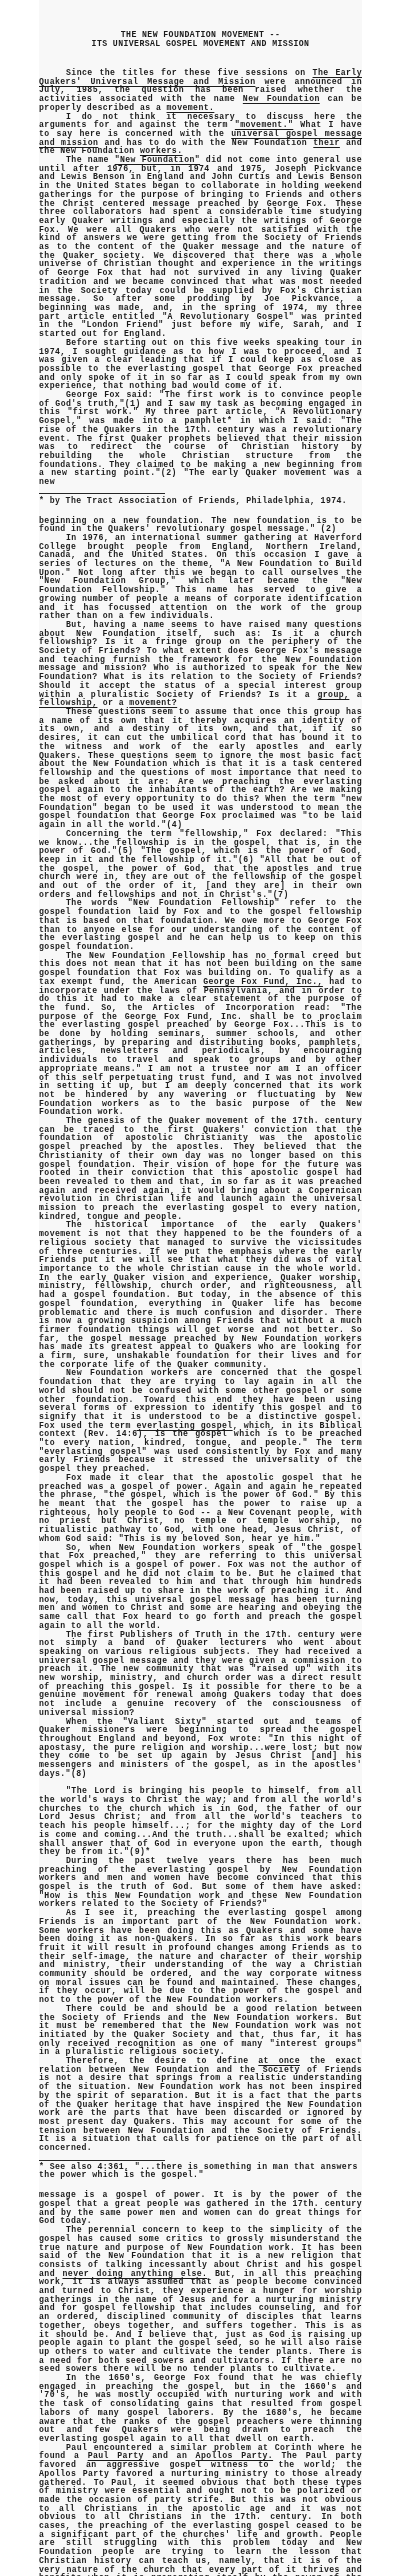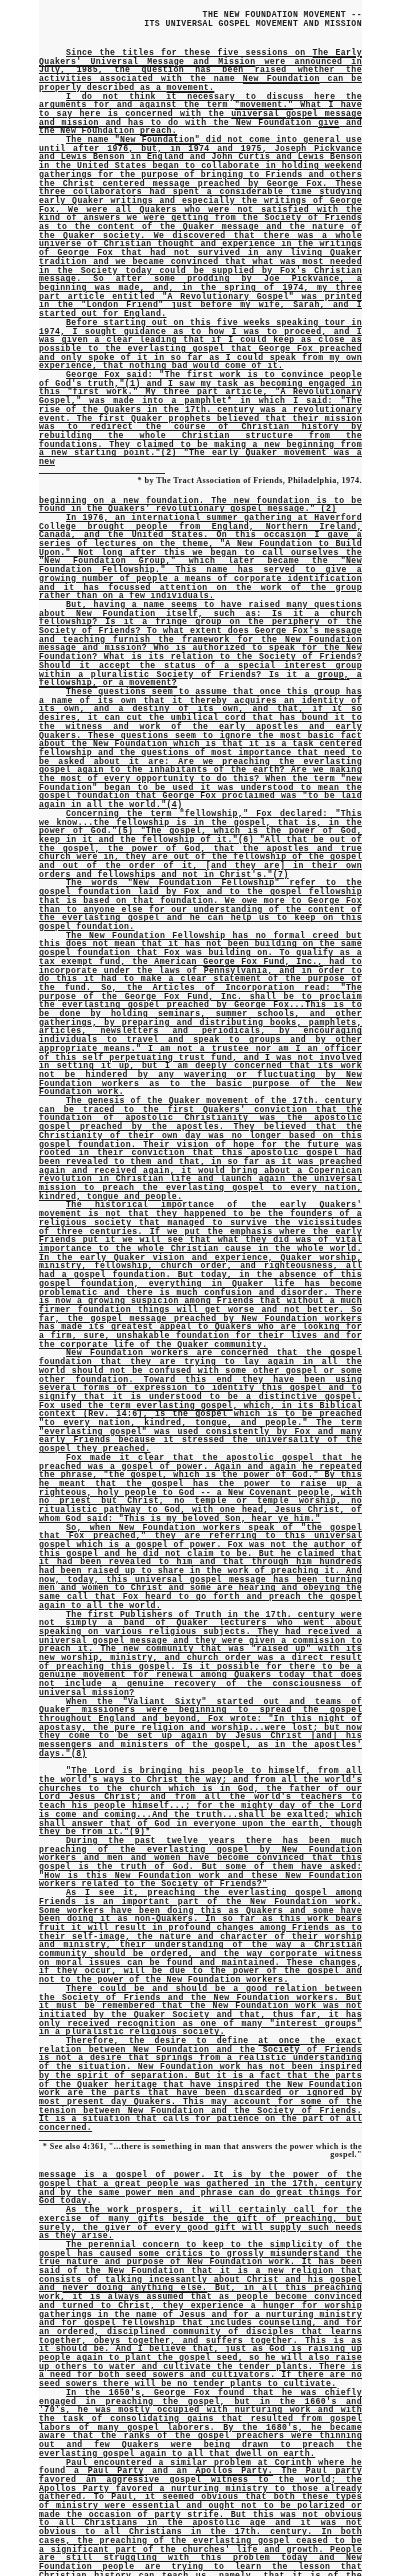--- a/index.html
+++ b/index.html
@@ -15,57 +15,56 @@
     line-height:8.7px;
     letter-spacing:0.4px;
     color:#1b1b1b;
   }
   .content{
     margin-left:39px;
     width:323px;
     background:#f8f8f8;
   }
   .title{
-    padding-top:11px;
-    text-align:right;
+    padding-top:31px;
+    text-align:center;
   }
   .title div{white-space:nowrap;}
   .body-blocks{margin-top:20.6px;}
   .para{
     text-align:justify;
     text-indent:27px;
-    text-decoration:underline;
   }
   .para.ni{text-indent:0;}
   .para.gap{margin-top:8.8px;}
   .fnrule{
     width:126px;
     height:0;
     border:0;
     border-top:1px solid #262626;
     margin:6.7px 0 2.1px 0;
   }
-  .fn{text-align:right;font-family:Liberation Serif, serif;}
+  .fn{text-align:left;}
   .fn{margin-bottom:11.3px;}
   u{text-underline-offset:1.5px;text-decoration-thickness:0.8px;}
 </style>
 </head>
 <body>
 
 <div class="page">
   <div class="content">
 
     <div class="title">
       <div>THE NEW FOUNDATION MOVEMENT --</div>
       <div>ITS UNIVERSAL GOSPEL MOVEMENT AND MISSION</div>
     </div>
 
     <div class="body-blocks">
         <div class="para">Since the titles for these five sessions on <u>The Early Quakers' Universal Message and Mission</u> were announced in July, 1985, the question has been raised whether the activities associated with the name <u>New Foundation</u> can be properly described as a <u>movement.</u></div>
-        <div class="para">I do not think it necessary to discuss here the arguments for and against the term <u>"movement."</u> What I have to say here is concerned with the <u>universal gospel message and mission</u> and has to do with the New Foundation <u>give</u> and the New Foundation <u>preach.</u></div>
+        <div class="para">I do not think it necessary to discuss here the arguments for and against the term <u>"movement."</u> What I have to say here is concerned with the <u>universal gospel message and mission</u> and has to do with the New Foundation <u>their</u> and the New Foundation <u>workers.</u></div>
         <div class="para">The name <u>"New Foundation"</u> did not come into general use until after 1976, but, in 1974 and 1975, Joseph Pickvance and Lewis Benson in England and John Curtis and Lewis Benson in the United States began to collaborate in holding weekend gatherings for the purpose of bringing to Friends and others the Christ centered message preached by George Fox. These three collaborators had spent a considerable time studying early Quaker writings and especially the writings of George Fox. We were all Quakers who were not satisfied with the kind of answers we were getting from the Society of Friends as to the content of the Quaker message and the nature of the Quaker society. We discovered that there was a whole universe of Christian thought and experience in the writings of George Fox that had not survived in any living Quaker tradition and we became convinced that what was most needed in the Society today could be supplied by Fox's Christian message. So after some prodding by Joe Pickvance, a beginning was made, and, in the spring of 1974, my three part article entitled "A Revolutionary Gospel" was printed in the "London Friend" just before my wife, Sarah, and I started out for England.</div>
         <div class="para">Before starting out on this five weeks speaking tour in 1974, I sought guidance as to how I was to proceed, and I was given a clear leading that if I could keep as close as possible to the everlasting gospel that George Fox preached and only spoke of it in so far as I could speak from my own experience, that nothing bad would come of it.</div>
         <div class="para">George Fox said: "The first work is to convince people of God's truth,"(1) and I saw my task as becoming engaged in this "first work." My three part article, "A Revolutionary Gospel," was made into a pamphlet* in which I said: "The rise of the Quakers in the 17th. century was a revolutionary event. The first Quaker prophets believed that their mission was to redirect the course of Christian history by rebuilding the whole Christian structure from the foundations. They claimed to be making a new beginning from a new starting point."(2) "The early Quaker movement was a new</div>
         <div class="fnrule"></div>
         <div class="fn">* by The Tract Association of Friends, Philadelphia, 1974.</div>
         <div class="para ni">beginning on a new foundation. The new foundation is to be found in the Quakers' revolutionary gospel message." (2)</div>
         <div class="para">In 1976, an international summer gathering at Haverford College brought people from England, Northern Ireland, Canada, and the United States. On this occasion I gave a series of lectures on the theme, "A New Foundation to Build Upon." Not long after this we began to call ourselves the "New Foundation Group," which later became the "New Foundation Fellowship." This name has served to give a growing number of people a means of corporate identification and it has focussed attention on the work of the group rather than on a few individuals.</div>
         <div class="para">But, having a name seems to have raised many questions about New Foundation itself, such as: Is it a church fellowship? Is it a fringe group on the periphery of the Society of Friends? To what extent does George Fox's message and teaching furnish the framework for the New Foundation message and mission? Who is authorized to speak for the New Foundation? What is its relation to the Society of Friends? Should it accept the status of a special interest group within a pluralistic Society of Friends? Is it a <u>group,</u> a <u>fellowship,</u> or a <u>movement?</u></div>
         <div class="para">These questions seem to assume that once this group has a name of its own that it thereby acquires an identity of its own, and a destiny of its own, and that, if it so desires, it can cut the umbilical cord that has bound it to the witness and work of the early apostles and early Quakers. These questions seem to ignore the most basic fact about the New Foundation which is that it is a task centered fellowship and the questions of most importance that need to be asked about it are: Are we preaching the everlasting gospel again to the inhabitants of the earth? Are we making the most of every opportunity to do this? When the term "new Foundation" began to be used it was understood to mean the gospel foundation that George Fox proclaimed was "to be laid again in all the world."(4)</div>
         <div class="para">Concerning the term "fellowship," Fox declared: "This we know...the fellowship is in the gospel, that is, in the power of God."(5) "The gospel, which is the power of God, keep in it and the fellowship of it."(6) "All that be out of the gospel, the power of God, that the apostles and true church were in, they are out of the fellowship of the gospel and out of the order of it, [and they are] in their own orders and fellowships and not in Christ's."(7)</div>
@@ -78,22 +77,21 @@
         <div class="para">So, when New Foundation workers speak of "the gospel that Fox preached," they are referring to this universal gospel which is a gospel of power. Fox was not the author of this gospel and he did not claim to be. But he claimed that it had been revealed to him and that through him hundreds had been raised up to share in the work of preaching it. And now, today, this universal gospel message has been turning men and women to Christ and some are hearing and obeying the same call that Fox heard to go forth and preach the gospel again to all the world.</div>
         <div class="para">The first Publishers of Truth in the 17th. century were not simply a band of Quaker lecturers who went about speaking on various religious subjects. They had received a universal gospel message and they were given a commission to preach it. The new community that was "raised up" with its new worship, ministry, and church order was a direct result of preaching this gospel. Is it possible for there to be a genuine movement for renewal among Quakers today that does not include a genuine recovery of the consciousness of universal mission?</div>
         <div class="para">When the "Valiant Sixty" started out and teams of Quaker missioners were beginning to spread the gospel throughout England and beyond, Fox wrote: "In this night of apostasy, the pure religion and worship...were lost; but now they come to be set up again by Jesus Christ [and] his messengers and ministers of the gospel, as in the apostles' days."(8)</div>
         <div class="para gap">"The Lord is bringing his people to himself, from all the world's ways to Christ the way; and from all the world's churches to the church which is in God, the father of our Lord Jesus Christ; and from all the world's teachers to teach his people himself...; for the mighty day of the Lord is come and coming...And the truth...shall be exalted; which shall answer that of God in everyone upon the earth, though they be from it."(9)*</div>
         <div class="para">During the past twelve years there has been much preaching of the everlasting gospel by New Foundation workers and men and women have become convinced that this gospel is the truth of God. But some of them have asked: "How is this New Foundation work and these New Foundation workers related to the Society of Friends?"</div>
         <div class="para">As I see it, preaching the everlasting gospel among Friends is an important part of the New Foundation work. Some workers have been doing this as Quakers and some have been doing it as non-Quakers. In so far as this work bears fruit it will result in profound changes among Friends as to their self-image, the nature and character of their worship and ministry, their understanding of the way a Christian community should be ordered, and the way corporate witness on moral issues can be found and maintained. These changes, if they occur, will be due to the power of the gospel and not to the power of the New Foundation workers.</div>
         <div class="para">There could be and should be a good relation between the Society of Friends and the New Foundation workers. But it must be remembered that the New Foundation work was not initiated by the Quaker Society and that, thus far, it has only received recognition as one of many "interest groups" in a pluralistic religious society.</div>
         <div class="para">Therefore, the desire to define <u>at once</u> the exact relation between New Foundation and the Society of Friends is not a desire that springs from a realistic understanding of the situation. New Foundation work has not been inspired by the spirit of separation. But it is a fact that the parts of the Quaker heritage that have inspired the New Foundation work are the parts that have been discarded or ignored by most present day Quakers. This may account for some of the tension between New Foundation and the Society of Friends. It is a situation that calls for patience on the part of all concerned.</div>
         <div class="fnrule"></div>
         <div class="fn">* See also 4:361, "...there is something in man that answers the power which is the gospel."</div>
-        <div class="para ni">message is a gospel of power. It is by the power of the gospel that a great people was gathered in the 17th. century and by the same power men and phrase can do great things for God today.</div>
-        <div class="para">As the work prospers, it will certainly call for the exercise of many gifts beside the gift of preaching, but surely, the giver of every good gift will supply such needs as they arise.</div>
+        <div class="para ni">message is a gospel of power. It is by the power of the gospel that a great people was gathered in the 17th. century and by the same power men and women can do great things for God today.</div>
         <div class="para">The perennial concern to keep to the simplicity of the gospel has caused some critics to grossly misunderstand the true nature and purpose of New Foundation work. It has been said of the New Foundation that it is a new religion that consists of talking incessantly about Christ and his gospel and <u>never doing anything else.</u> But, in all this preaching work, it is always assumed that as people become convinced and turned to Christ, they experience a hunger for worship gatherings in the name of Jesus and for a nurturing ministry and for gospel fellowship that includes counseling, and for an ordered, disciplined community of disciples that learns together, obeys together, and suffers together. This is as it should be. And I believe that, just as God is raising up people again to plant the gospel seed, so he will also raise up others to water and cultivate the tender plants. There is a need for both seed sowers and cultivators. If there are no seed sowers there will be no tender plants to cultivate.</div>
         <div class="para">In the 1650's, George Fox found that he was chiefly engaged in preaching the gospel, but in the 1660's and '70's, he was mostly occupied with nurturing work and with the task of consolidating gains that resulted from gospel labors of many gospel laborers. By the 1680's, he became aware that the ranks of the gospel preachers were thinning out and few Quakers were being drawn to preach the everlasting gospel again to all that dwell on earth.</div>
         <div class="para">Paul encountered a similar problem at Corinth where he found a <u>Paul Party</u> and an <u>Apollos Party.</u> The Paul party favored an aggressive gospel witness to the world; the Apollos Party favored a nurturing ministry to those already gathered. To Paul, it seemed obvious that both these types of ministry were essential and ought not to be polarized or made the occasion of party strife. But this was not obvious to all Christians in the apostolic age and it was not obvious to all Christians in the 17th. century. In both cases, the preaching of the everlasting gospel ceased to be a significant part of the churches' life and growth. People are still struggling with this problem today and New Foundation people are trying to learn the lesson that Christian history can teach us, namely, that it is of the very nature of the church that every part of it thrives and benefits when it is propagating itself by the power of the gospel; and every part of it suffers and languishes when it is  propagating itself by the power of the gospel. It is always fatal when a Christian community puts all its resources into a nurturing ministry and neglects the preaching of the everlasting gospel. I am one who would  like to see this fatal eventuality overtake the New Foundation.</div>
       </div>
 
   </div>
 </div>
 
 
 </body></html>

